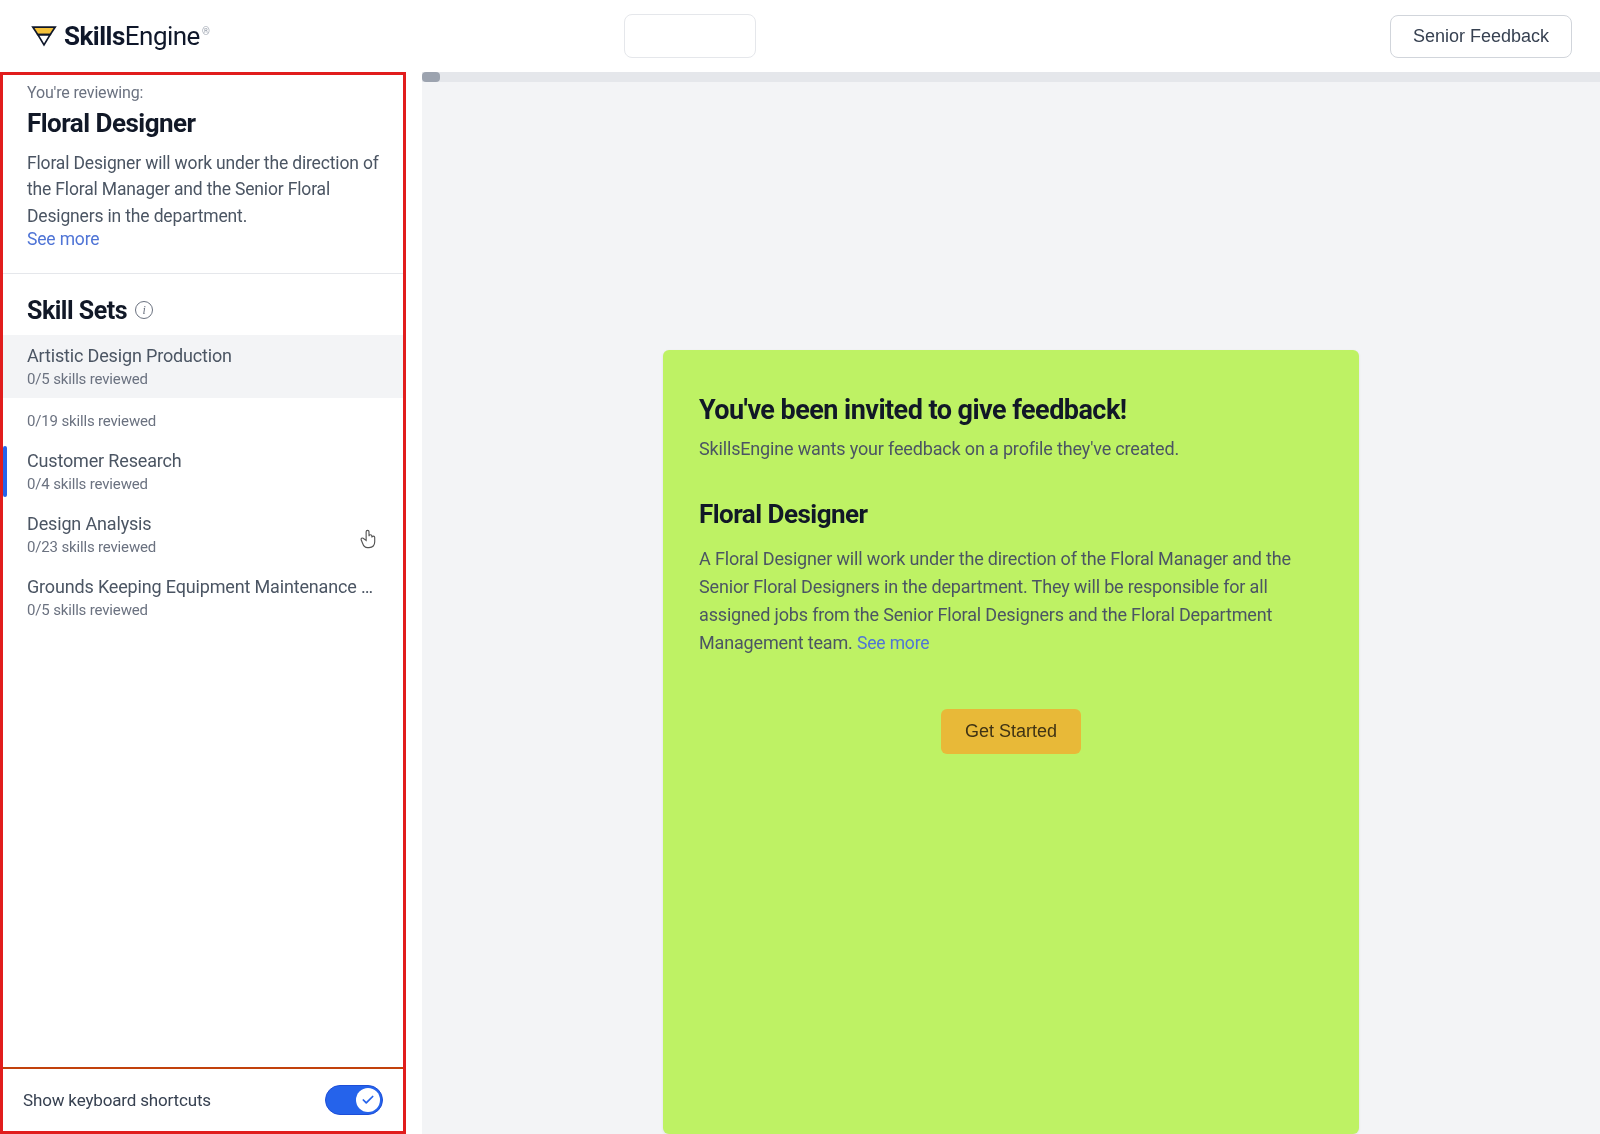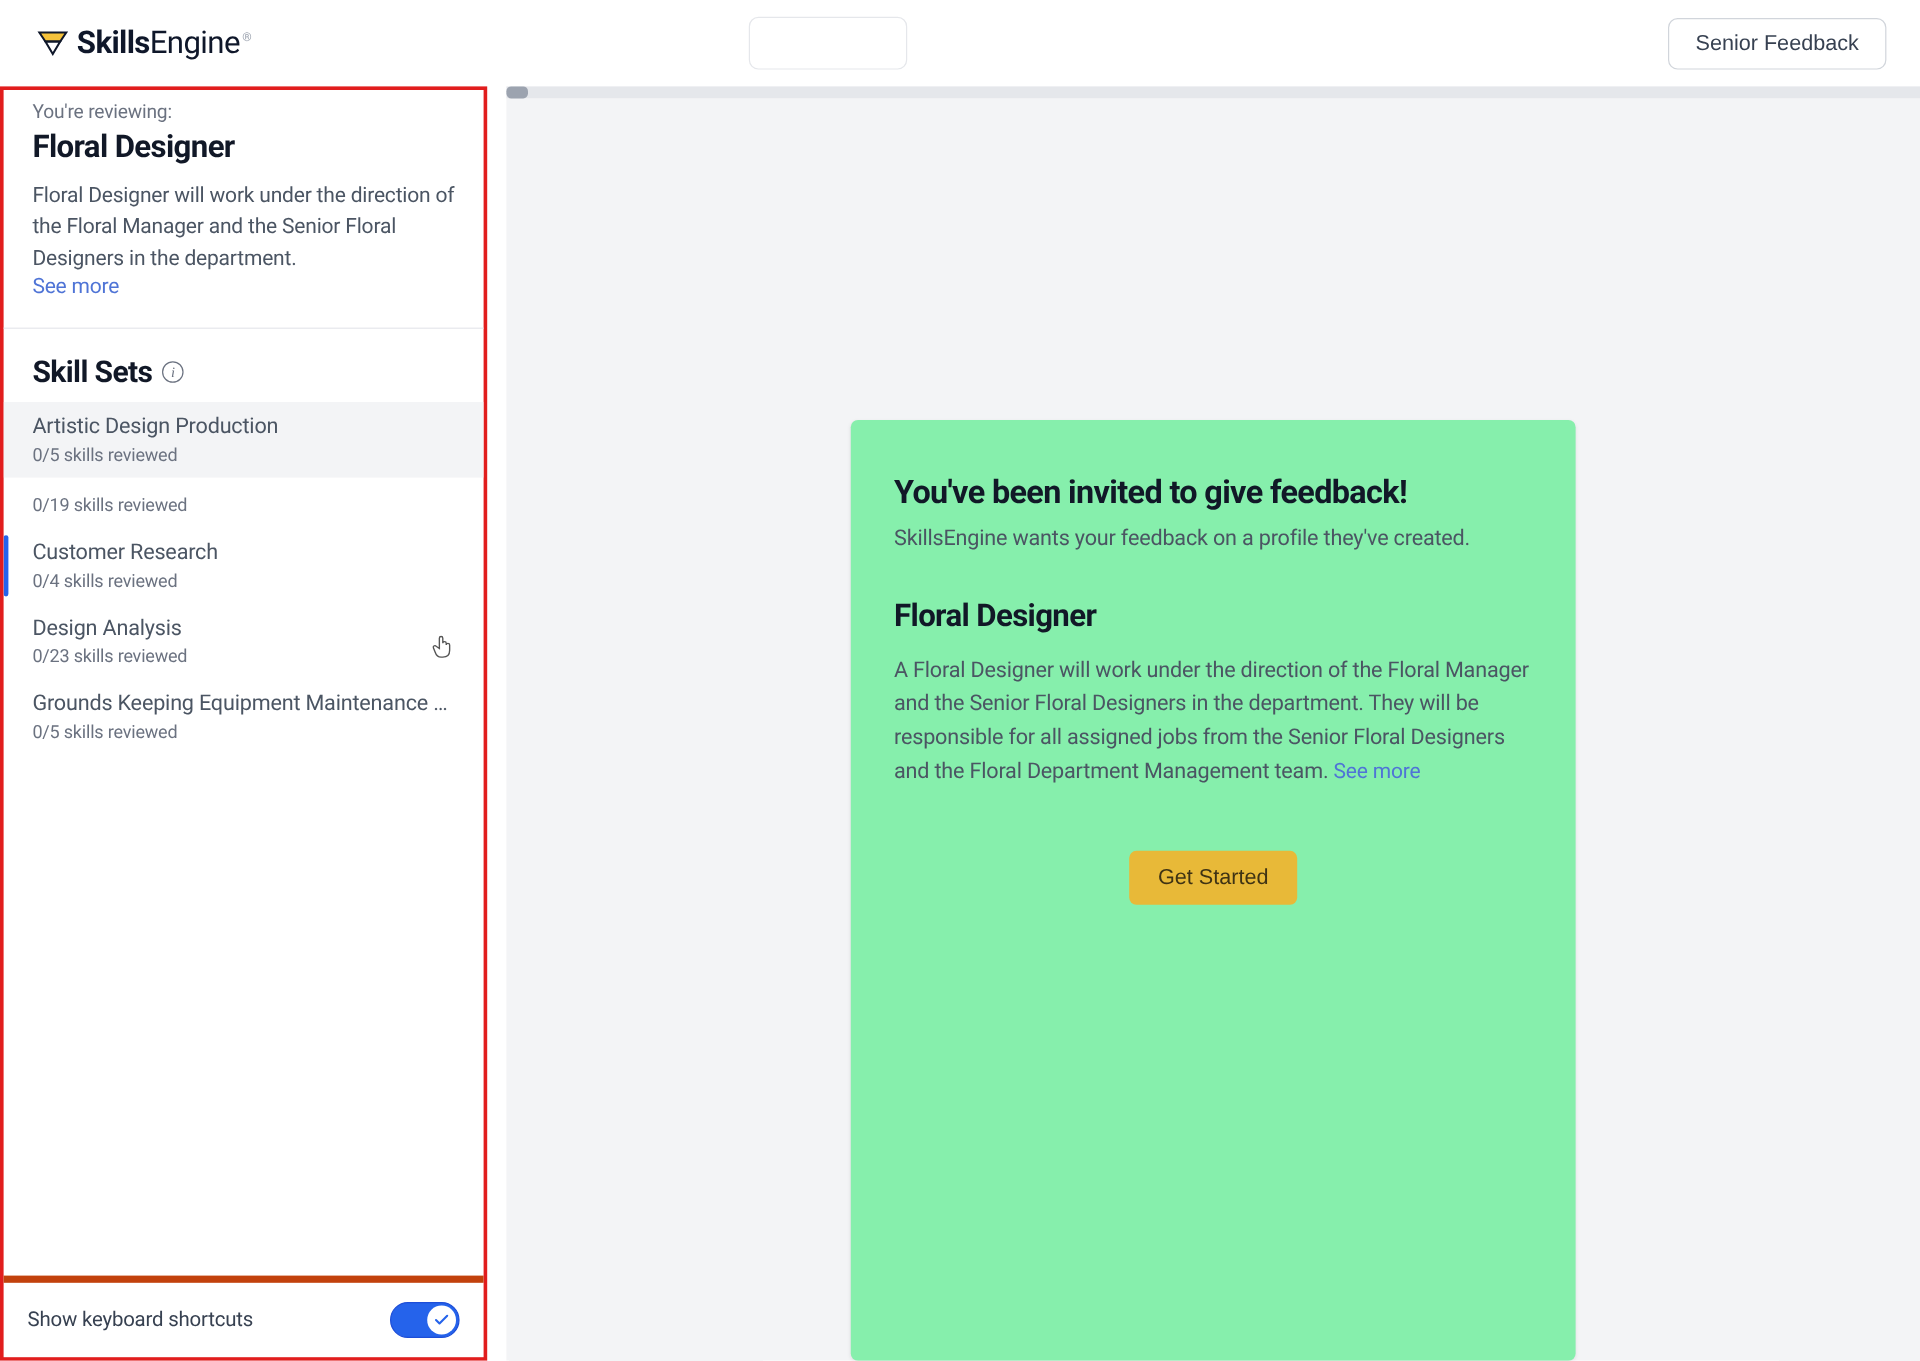--- a/index.html
+++ b/index.html
@@ -116,21 +116,21 @@
   .cursor-hand {
     position: absolute;
     left: 357px;
     top: 454px;
     font-size: 16px;
     color: #555;
     pointer-events: none;
   }
 
   .sidebar-footer {
-    border-top: 6px solid #c2410c;
+    border-top: 2px solid #c2410c;
     padding: 16px 20px;
     display: flex;
     align-items: center;
     justify-content: space-between;
   }
   .kb-label { font-size: 17px; color: #374151; }
   .toggle {
     width: 58px; height: 30px; border-radius: 999px;
     background: #2563eb; position: relative; cursor: pointer;
     border: 1.5px solid #1d4ed8;
@@ -162,22 +162,22 @@
   .main-body {
     flex: 1;
     background: #f3f4f6;
     margin-left: 16px;
     display: flex;
     justify-content: center;
     padding-top: 268px;
   }
 
   .card {
-    width: 604px;
-    background: #86efac;
+    width: 696px;
+    background: #bef264;
     border-radius: 6px;
     box-shadow: 0 1px 3px rgba(0,0,0,0.08);
     padding: 44px 36px 30px 36px;
   }
   .card h1 {
     font-size: 27px;
     font-weight: 700;
     color: #111827;
     margin-bottom: 12px;
     letter-spacing: -0.02em;

